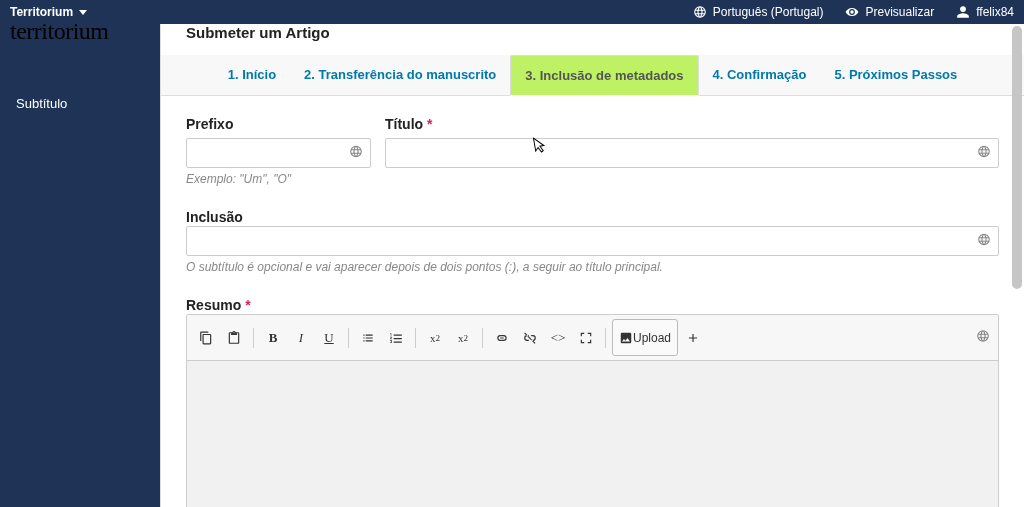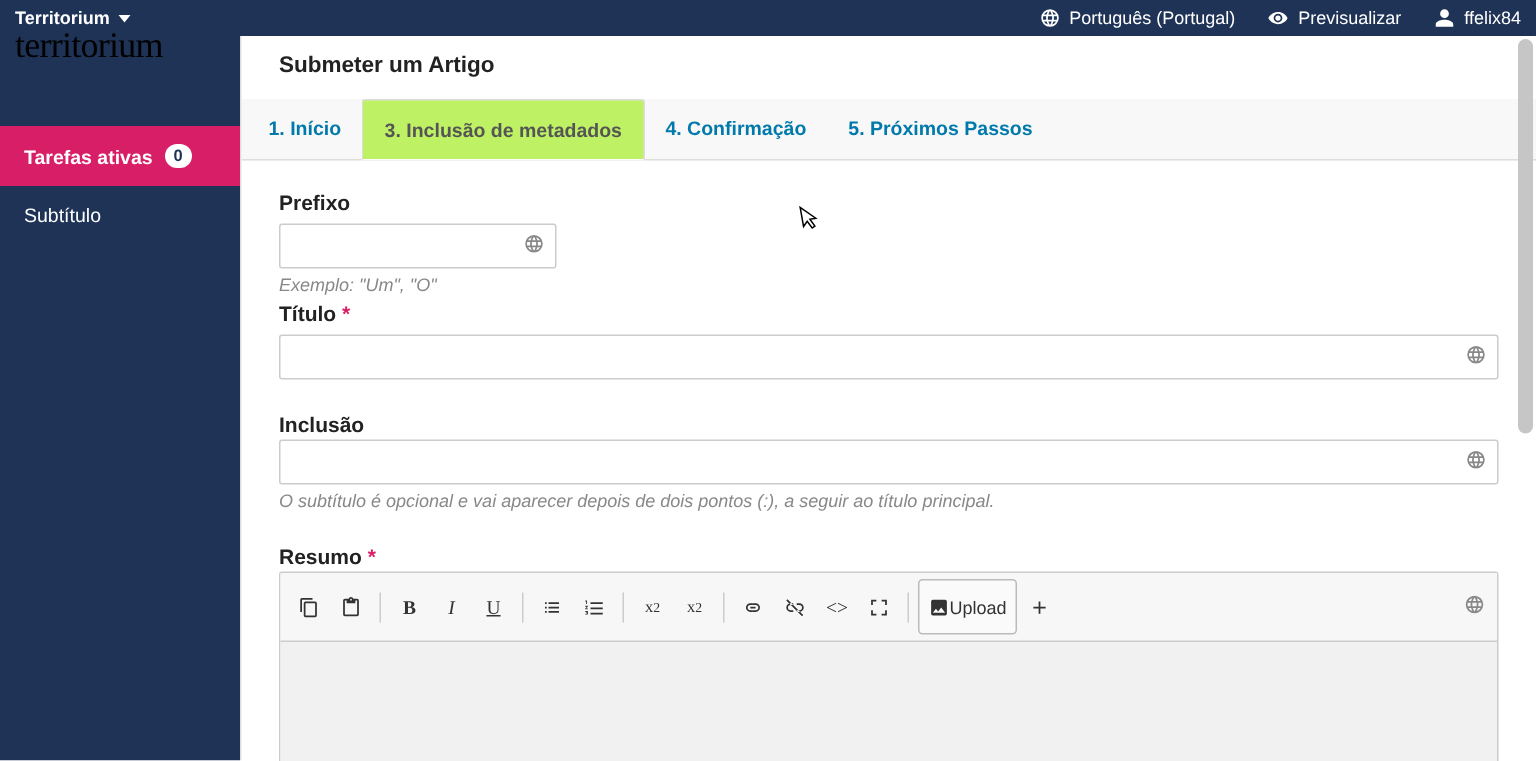--- a/index.html
+++ b/index.html
@@ -99,33 +99,34 @@
     flex: 1;
     background: #fff;
     overflow-y: auto;
     border-left: 1px solid #ddd;
     position: relative;
   }
   .main-scroll {
     padding-bottom: 30px;
   }
   .page-head {
-    padding: 11px 25px 0 25px;
+    padding: 0 25px 0 25px;
   }
   .page-title {
     font-size: 15px;
     font-weight: 700;
     color: #222;
   }
   .tabs {
     display: flex;
     margin-top: 14px;
     border-bottom: 1px solid #ddd;
-    padding: 0 4px;
+    padding: 0 21px;
     background: #f8f8f8;
+    justify-content: center;
   }
   .tab {
     padding: 12px 14px;
     font-size: 13px;
     font-weight: 600;
     color: #0079ab;
     cursor: pointer;
     background: #f8f8f8;
   }
   .tab.active {
@@ -135,23 +136,22 @@
     border-bottom: 1px solid #fff;
     margin-bottom: -1px;
     border-radius: 2px 2px 0 0;
   }
 
   .form-area {
     padding: 20px 25px;
   }
   .row {
     display: flex;
-    gap: 4px;
+    gap: 14px;
     margin-bottom: 20px;
-    flex-direction: column;
   }
   .form-group { display:flex; flex-direction:column; }
   .prefix-group { width: 185px; }
   .title-group { flex: 1; }
   .label {
     font-size: 14px;
     font-weight: 700;
     color: #222;
     margin-bottom: 6px;
   }
@@ -295,38 +295,35 @@
         </svg>
       <span>ffelix84</span>
     </div>
   </div>
 </div>
 
 <div class="layout">
   <aside class="sidebar">
     <div class="brand">territorium</div>
     <div class="sidebar-inner">
-      <div class="side-item active">
-        <span>Tarefas ativas</span>
-        <span class="badge">0</span>
-      </div>
       <div class="side-item">
         <span>Subtítulo</span>
       </div>
     </div>
   </aside>
 
   <main class="main">
     <div class="main-scroll">
       <div class="page-head">
         <h1 class="page-title">Submeter um Artigo</h1>
       </div>
 
       <div class="tabs">
         <div class="tab">1. Início</div>
+        <div class="tab">2. Transferência do manuscrito</div>
         <div class="tab active">3. Inclusão de metadados</div>
         <div class="tab">4. Confirmação</div>
         <div class="tab">5. Próximos Passos</div>
       </div>
 
       <div class="form-area">
         <div class="row">
           <div class="form-group prefix-group">
             <label class="label">Prefixo</label>
             <div class="input-wrap">

